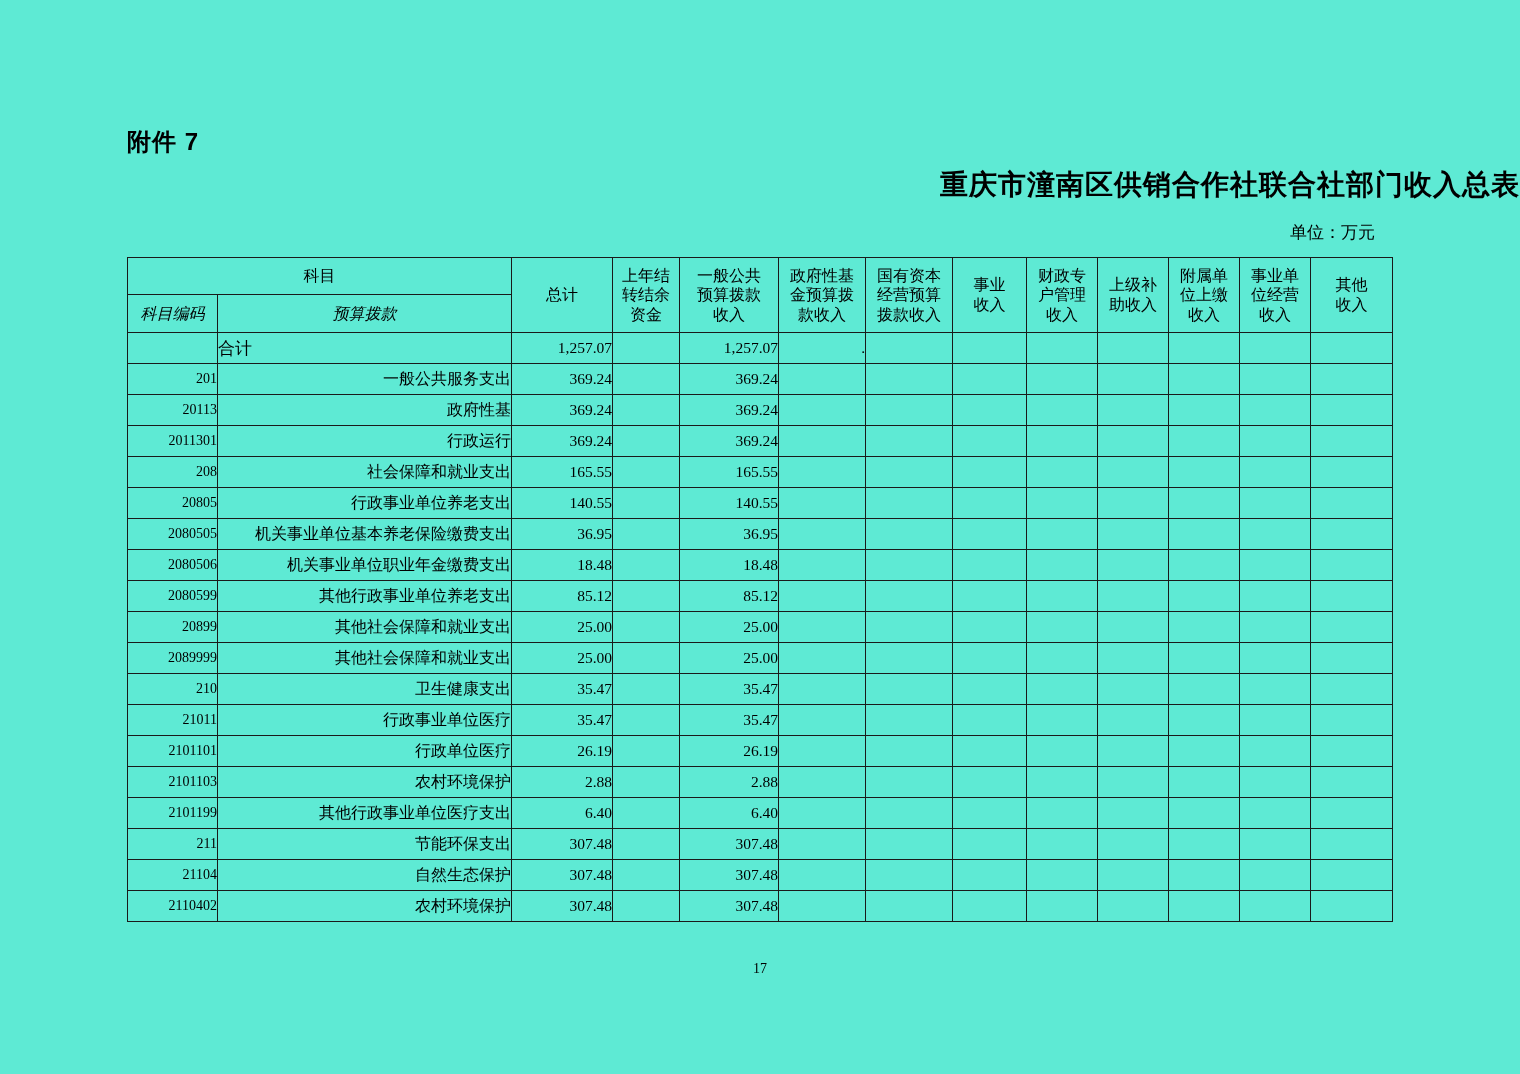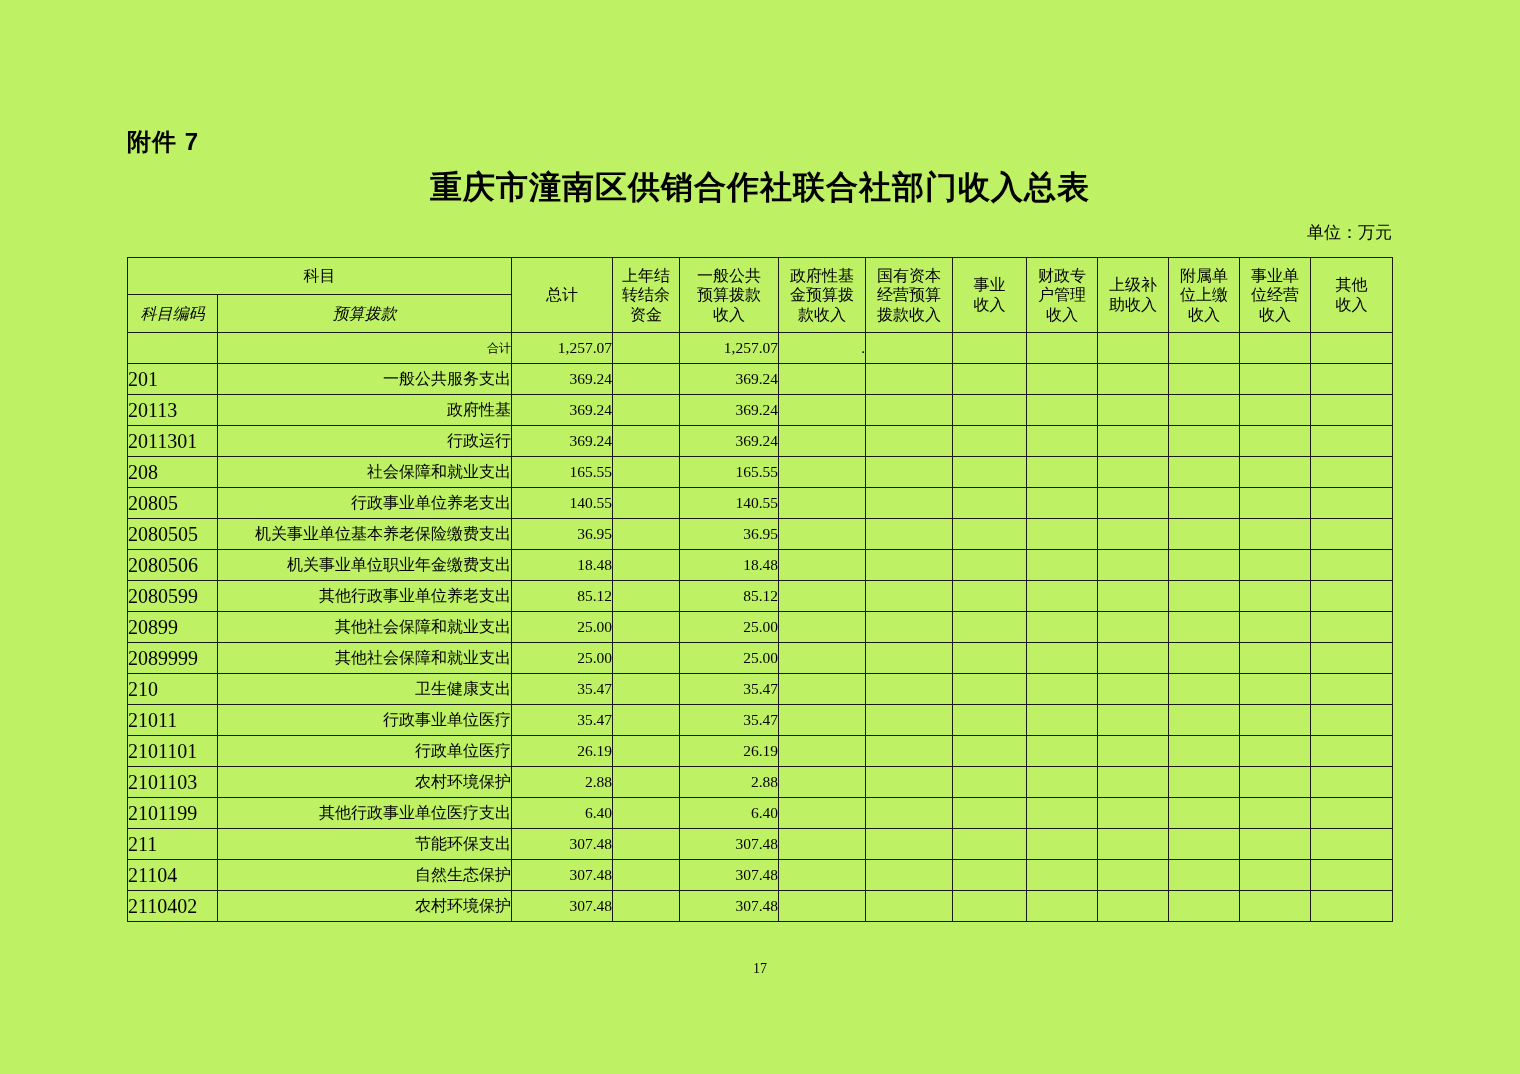--- a/index.html
+++ b/index.html
@@ -6,47 +6,47 @@
     margin: 0;
     padding: 0;
     background: #ffffff;
     font-family: "Liberation Serif", "DejaVu Serif", serif;
     color: #000000;
   }
   .page {
     position: relative;
     width: 1520px;
     height: 1074px;
-    background: #bef264;
+    background: #5eead4;
     overflow: hidden;
   }
   .attachment {
     position: absolute;
     left: 127px;
     top: 126px;
     font-family: "Liberation Sans", "DejaVu Sans", sans-serif;
     font-weight: 700;
     font-size: 24px;
     letter-spacing: 1px;
   }
   .title {
     position: absolute;
     left: 0;
     top: 166px;
     width: 100%;
     margin: 0;
-    text-align: center;
-    font-size: 32px;
+    text-align: right;
+    font-size: 28px;
     font-weight: 700;
     letter-spacing: 1px;
     font-family: "Liberation Serif", "DejaVu Serif", serif;
   }
   .unit {
     position: absolute;
-    left: 127px;
+    left: 110px;
     top: 221px;
     width: 1265px;
     text-align: right;
     font-size: 17px;
   }
   table.tbl {
     position: absolute;
     left: 127px;
     top: 257px;
     width: 1265px;
@@ -64,32 +64,32 @@
   table.tbl thead th {
     font-weight: 400;
     text-align: center;
     white-space: pre-line;
     line-height: 1.22;
   }
   .th-subject   { height: 36px; }
   .th-sub       { height: 37px; font-style: italic; }
   tbody td      { height: 30px; }
   td.c-code {
-    text-align: left;
+    text-align: right;
     padding-left: 13px;
-    font-size: 20px;
+    font-size: 14px;
   }
   td.c-name {
     text-align: right;
     padding-left: 13px;
   }
   td.c-name.center {
-    text-align: right;
+    text-align: left;
     padding-left: 0;
-    font-size: 12px;
+    font-size: 17px;
   }
   td.c-num {
     text-align: right;
     padding-right: 12px;
     font-size: 15.5px;
   }
   .pageno {
     position: absolute;
     left: 0;
     top: 961px;

